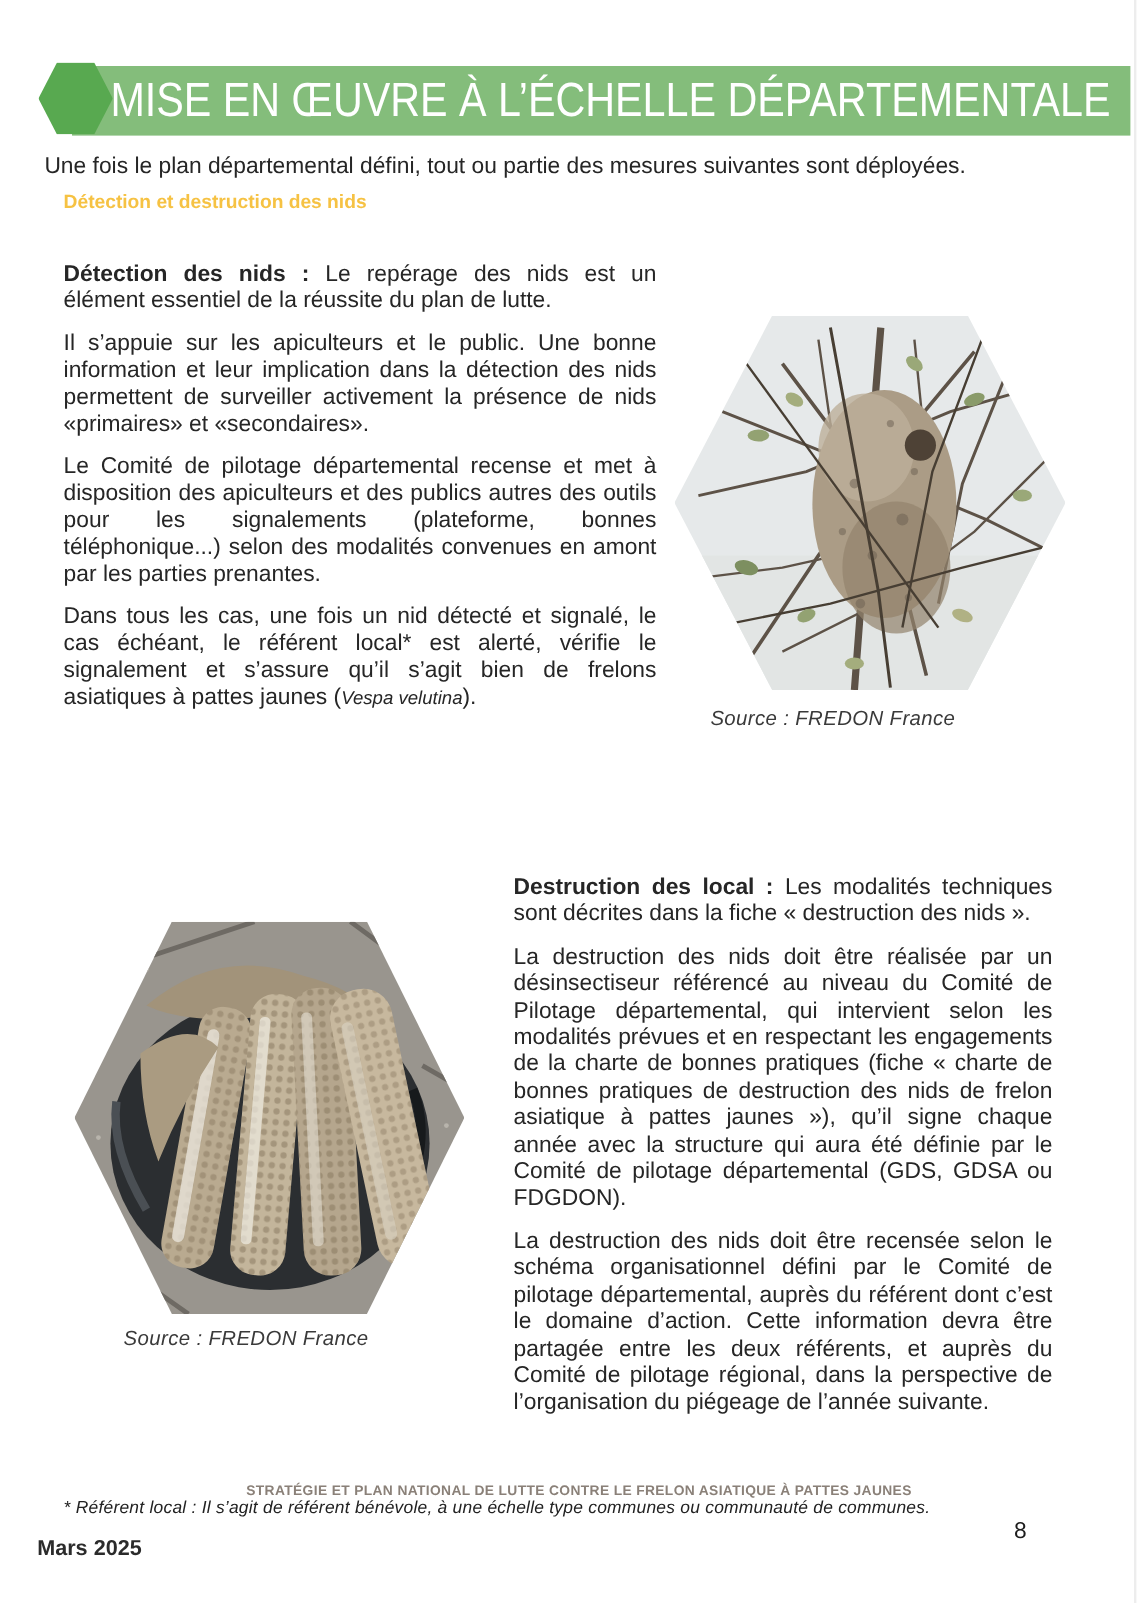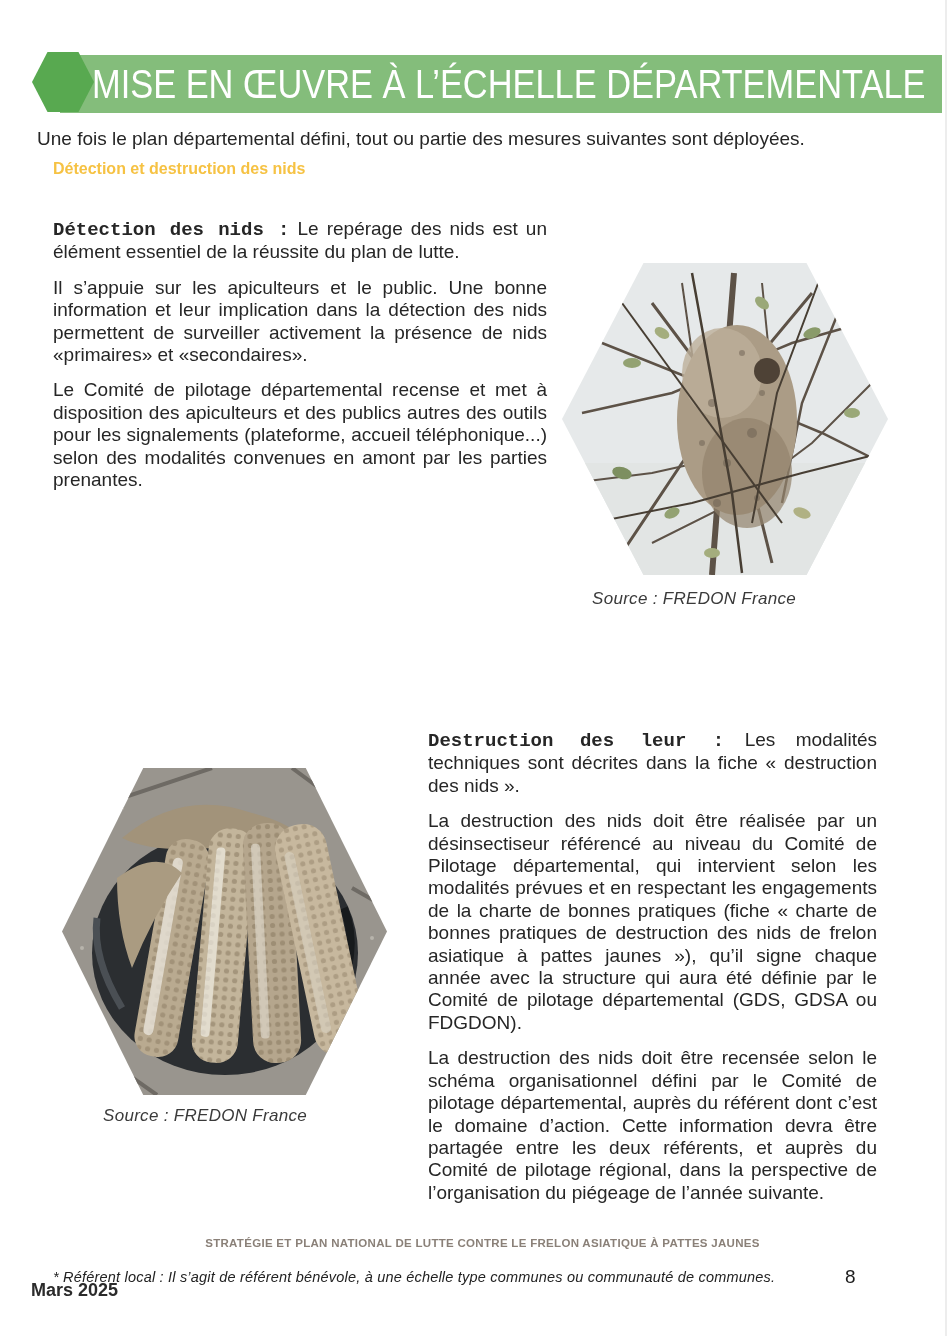--- a/index.html
+++ b/index.html
@@ -19,39 +19,39 @@
     position:absolute;left:92px;top:55px;height:58px;display:flex;align-items:center;
     color:#ffffff;font-size:40px;font-weight:300;white-space:nowrap;
     transform:scaleX(0.86);transform-origin:left center;letter-spacing:0px;
   }
 
   .intro{position:absolute;left:37px;top:128px;width:870px;font-size:19px;white-space:nowrap;}
   .sec-heading{position:absolute;left:53px;top:160px;font-size:16px;font-weight:bold;color:#F6C243;}
 
   .col{font-size:19px;line-height:22.4px;text-align:justify;}
   .col p{margin:0 0 13px 0;}
-  .lead{font-weight:bold;font-family:Liberation Mono, monospace;}
+  .lead{font-weight:bold;}
   .species{font-style:italic;font-size:15.5px;}
 
   .col1{position:absolute;left:53px;top:218px;width:494px;}
   .col2{position:absolute;left:428px;top:729px;width:449px;}
 
   .hex-photo{
     position:absolute;overflow:hidden;
     clip-path:polygon(25% 0,75% 0,100% 50%,75% 100%,25% 100%,0 50%);
   }
   .hex1{left:562px;top:263px;width:326px;height:312px;}
   .hex2{left:62px;top:768px;width:325px;height:327px;}
   .hex-photo svg{display:block;width:100%;height:100%;}
 
   .caption{position:absolute;font-size:17px;font-style:italic;color:#3a3a3a;letter-spacing:0.3px;}
   .cap1{left:592px;top:589px;}
   .cap2{left:103px;top:1106px;}
 
-  .footnote{position:absolute;left:53px;top:1249px;font-size:14.5px;font-style:italic;color:#222;white-space:nowrap;letter-spacing:0.2px;margin-top:20px;}
+  .footnote{position:absolute;left:53px;top:1249px;font-size:14.5px;font-style:italic;color:#222;white-space:nowrap;letter-spacing:0.2px;}
 
   .footer-date{position:absolute;left:31px;top:1280px;font-size:18px;color:#2b2b2b;font-weight:bold;}
   .footer-title{
     position:absolute;left:0;top:1237px;width:935px;text-align:center;
     font-size:11.5px;font-weight:bold;color:#8A8078;letter-spacing:0.3px;padding-left:15px;
   }
   .footer-page{position:absolute;left:845px;top:1266px;font-size:19px;color:#1c1c1c;}
 </style>
 </head>
 <body>
@@ -61,21 +61,22 @@
   <div class="banner"></div>
   <div class="hex-accent"></div>
   <div class="banner-title">MISE EN ŒUVRE À L’ÉCHELLE DÉPARTEMENTALE</div>
 
   <div class="intro">Une fois le plan départemental défini, tout ou partie des mesures suivantes sont déployées.</div>
   <div class="sec-heading">Détection et destruction des nids</div>
 
   <div class="col col1">
     <p><span class="lead">Détection des nids :</span><span> Le repérage des nids est un élément essentiel de la réussite du plan de lutte.</span></p>
     <p>Il s’appuie sur les apiculteurs et le public. Une bonne information et leur implication dans la détection des nids permettent de surveiller activement la présence de nids «primaires» et «secondaires».</p>
-    <p>Le Comité de pilotage départemental recense et met à disposition des apiculteurs et des publics autres des outils pour les signalements (plateforme, accueil téléphonique...) selon des modalités convenues en amont par les parties prenantes.</p>
+    <p>Le Comité de pilotage départemental recense et met à disposition des apiculteurs et des publics autres des outils pour les signalements (plateforme, bonnes téléphonique...) selon des modalités convenues en amont par les parties prenantes.</p>
+    <p><span>Dans tous les cas, une fois un nid détecté et signalé, le cas échéant, le référent local* est alerté, vérifie le signalement et s’assure qu’il s’agit bien de frelons asiatiques à pattes jaunes (</span><span class="species">Vespa velutina</span><span>).</span></p>
   </div>
 
   <div class="hex-photo hex1">
     <svg viewBox="0 0 326 312" preserveAspectRatio="none">
       <rect x="0" y="0" width="326" height="312" fill="#e6e9ea"></rect>
       <rect x="0" y="200" width="326" height="112" fill="#e2e5e4"></rect>
       <g stroke="#5d5247" fill="none">
         <path d="M150 312 L160 180 L168 60 L172 10" stroke-width="6"></path>
         <path d="M60 290 L120 200 L200 90 L250 30" stroke-width="3"></path>
         <path d="M20 150 L110 130 L230 80 L300 60" stroke-width="2.5"></path>
@@ -173,21 +174,21 @@
           <rect x="232" y="55" width="52" height="235" rx="24" fill="url(#cells)" opacity="0.4"></rect>
           <rect x="240" y="80" width="10" height="185" rx="5" fill="#d9d2c3" opacity="0.6"></rect>
         </g>
         <path d="M55 110 Q95 80 120 105 Q90 150 70 200 Q55 160 55 110 Z" fill="#aa9b81"></path>
       </g>
     </svg>
   </div>
   <div class="caption cap2">Source : FREDON France</div>
 
   <div class="col col2">
-    <p><span class="lead">Destruction des leur :</span><span> Les modalités techniques sont décrites dans la fiche « destruction des nids ».</span></p>
+    <p><span class="lead">Destruction des local :</span><span> Les modalités techniques sont décrites dans la fiche « destruction des nids ».</span></p>
     <p>La destruction des nids doit être réalisée par un désinsectiseur référencé au niveau du Comité de Pilotage départemental, qui intervient selon les modalités prévues et en respectant les engagements de la charte de bonnes pratiques (fiche « charte de bonnes pratiques de destruction des nids de frelon asiatique à pattes jaunes »), qu’il signe chaque année avec la structure qui aura été définie par le Comité de pilotage départemental (GDS, GDSA ou FDGDON).</p>
     <p>La destruction des nids doit être recensée selon le schéma organisationnel défini par le Comité de pilotage départemental, auprès du référent dont c’est le domaine d’action. Cette information devra être partagée entre les deux référents, et auprès du Comité de pilotage régional, dans la perspective de l’organisation du piégeage de l’année suivante.</p>
   </div>
 
   <div class="footnote">* Référent local : Il s’agit de référent bénévole, à une échelle type communes ou communauté de communes.</div>
   <div class="footer-date">Mars 2025</div>
   <div class="footer-title">STRATÉGIE ET PLAN NATIONAL DE LUTTE CONTRE LE FRELON ASIATIQUE À PATTES JAUNES</div>
   <div class="footer-page">8</div>
 
   <div class="page-edge"></div>

